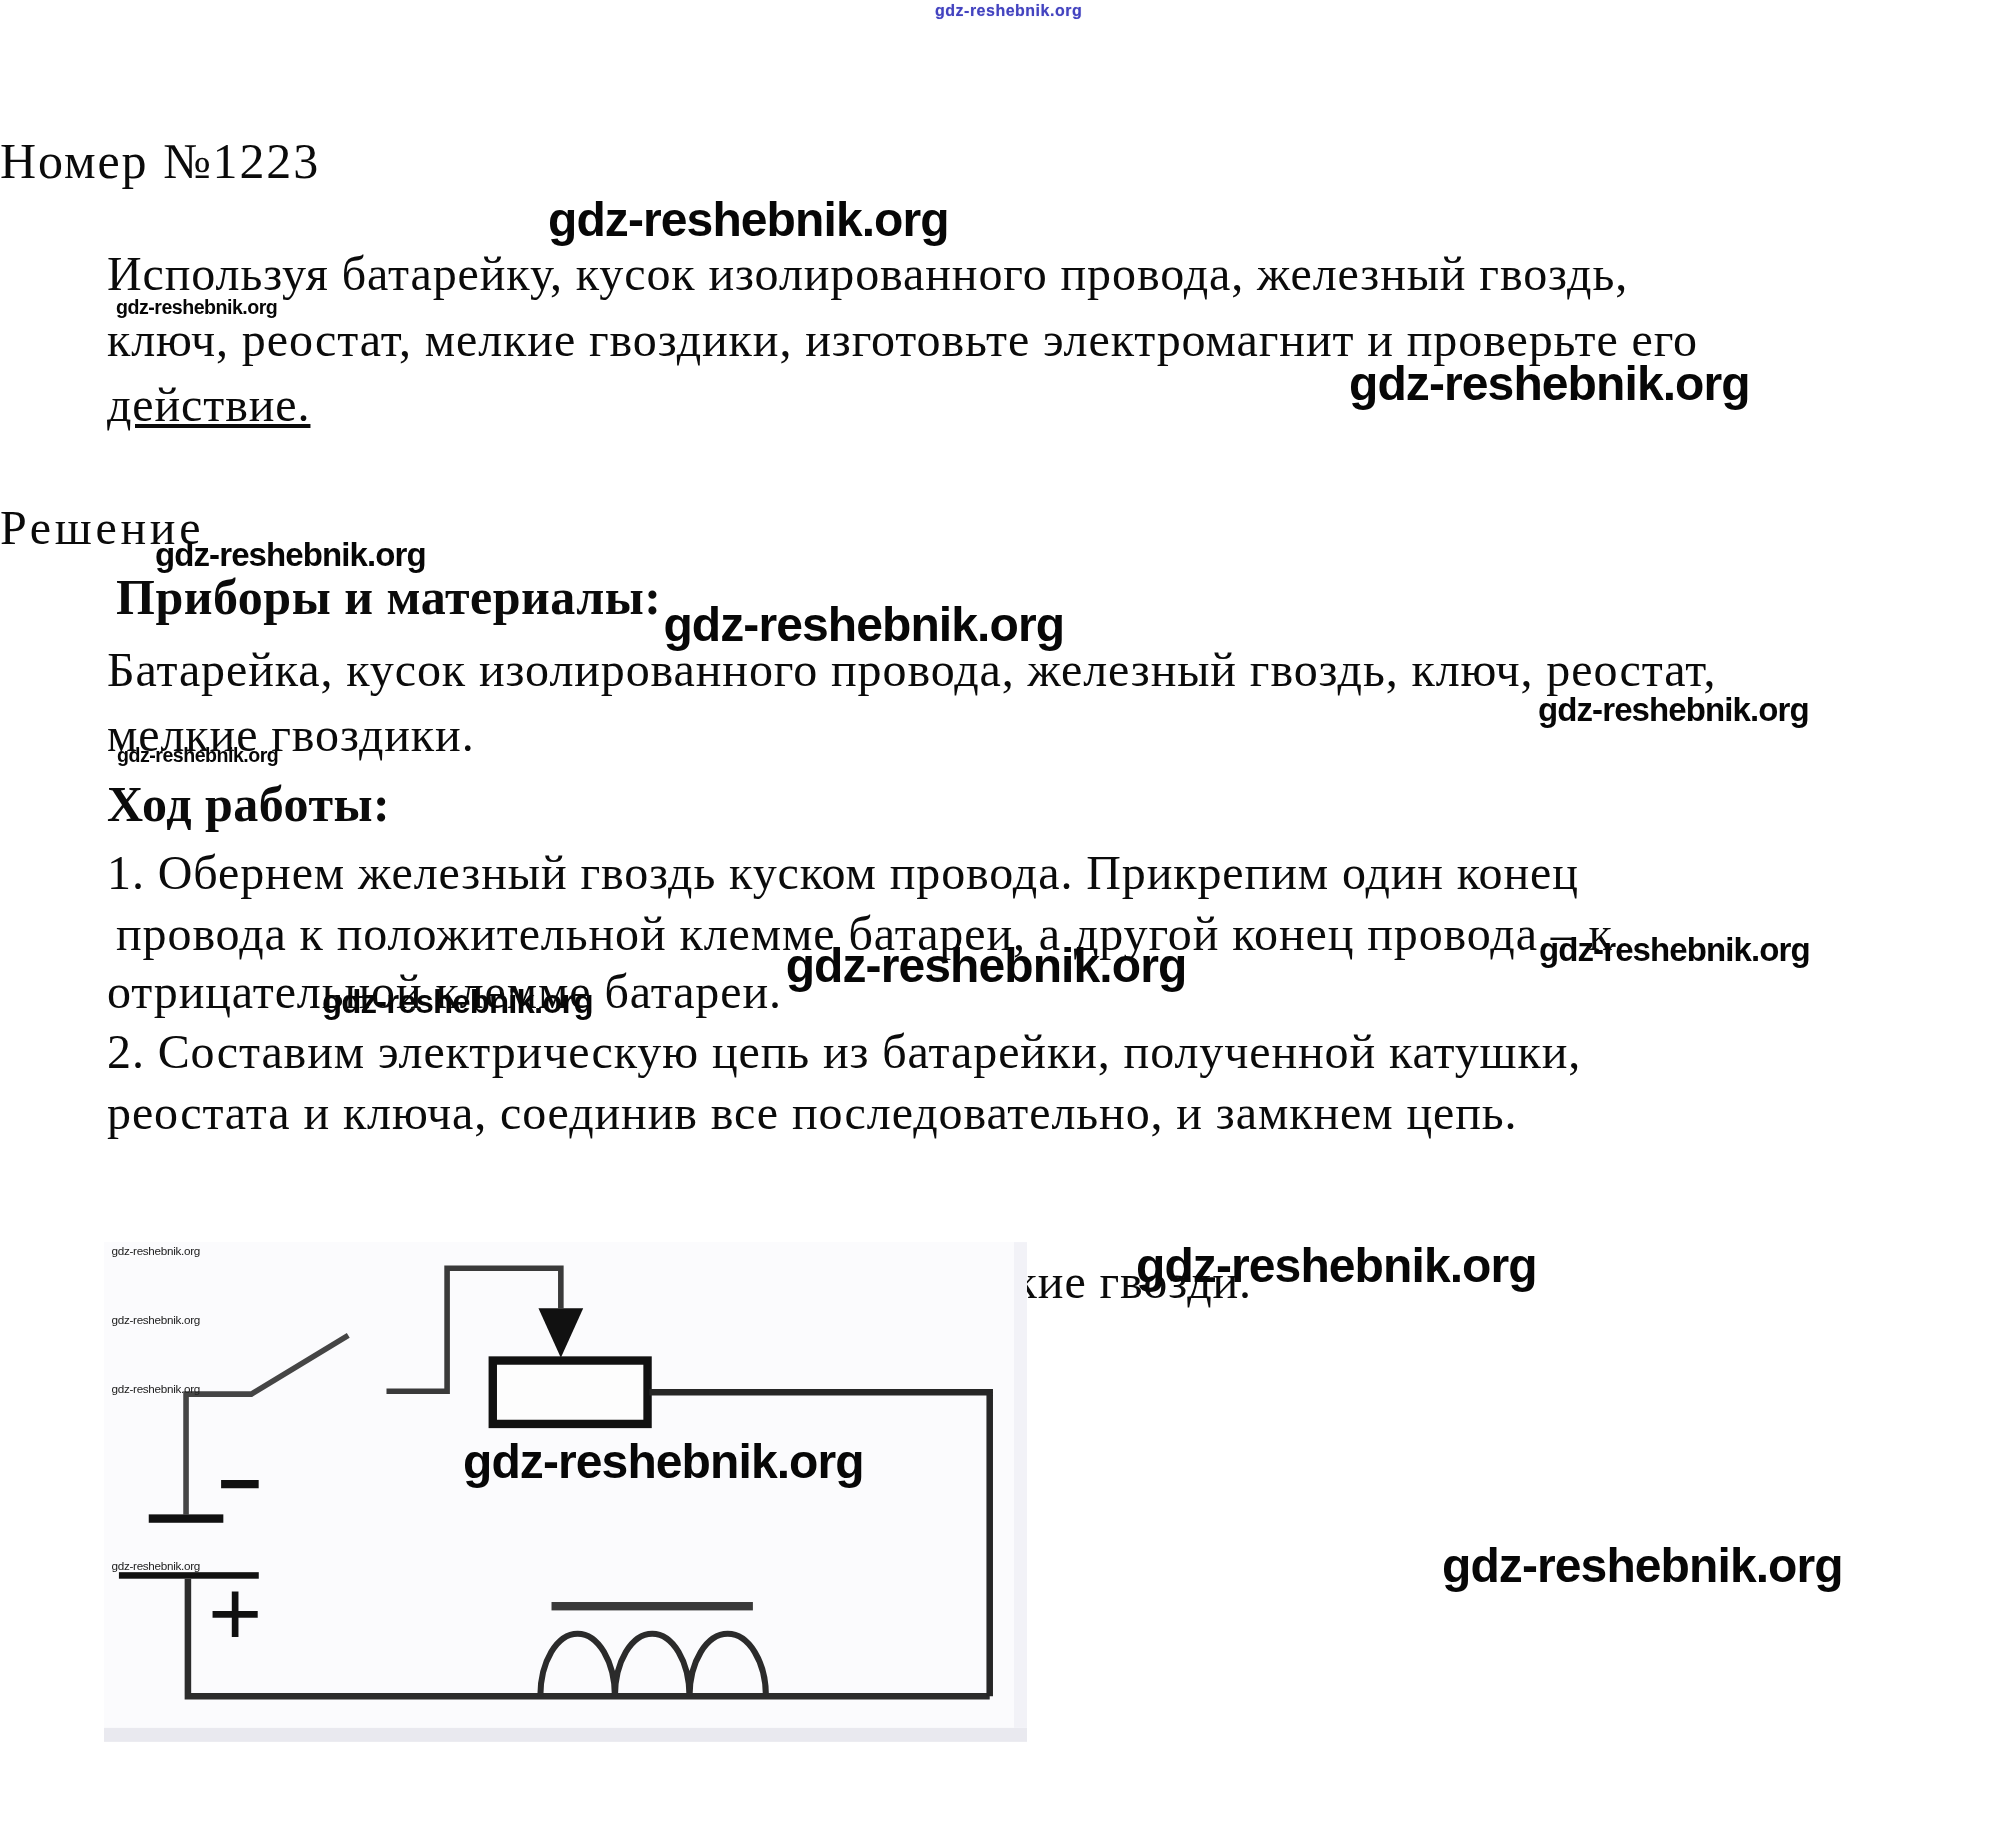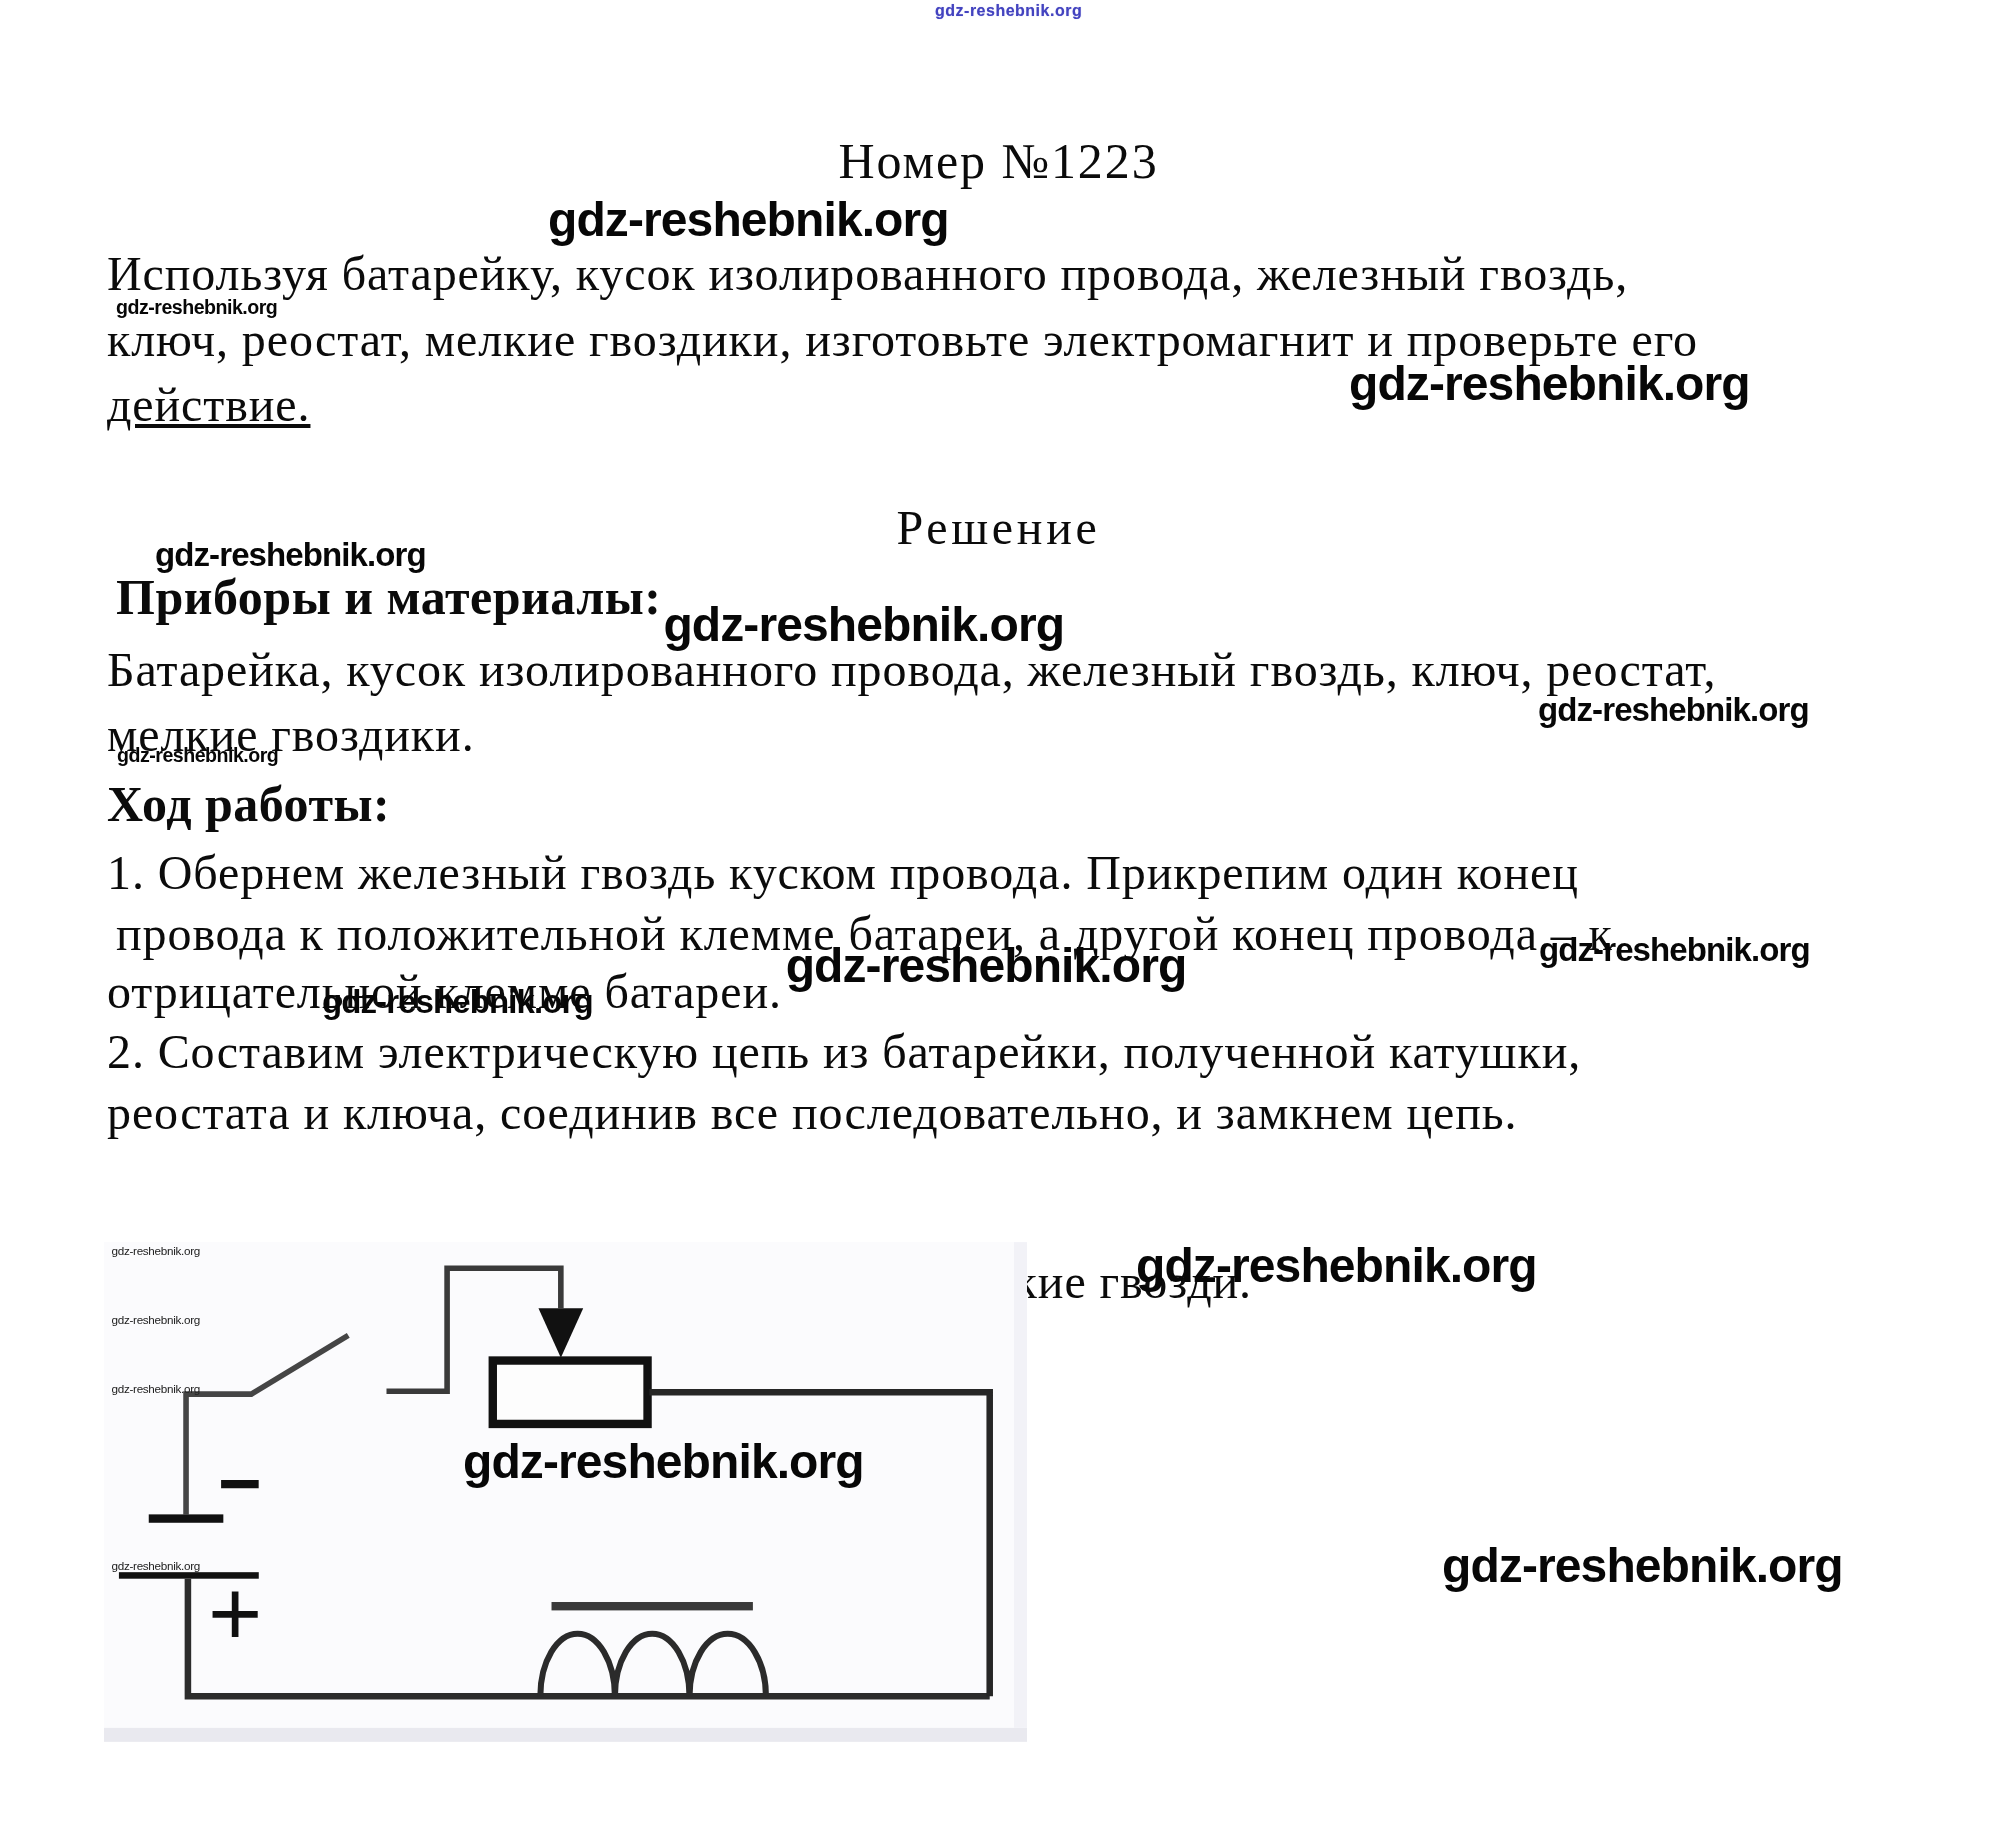--- a/index.html
+++ b/index.html
@@ -6,21 +6,21 @@
   .page{
     position:relative;width:2012px;height:1836px;background:#ffffff;
     overflow:hidden;font-family:"Liberation Serif","DejaVu Serif",serif;color:#0b0b0b;
   }
   .abs{position:absolute;white-space:nowrap;}
   .serif{
     font-family:"Liberation Serif","DejaVu Serif",serif;
     font-size:48px;line-height:60px;letter-spacing:0.9px;color:#0b0b0b;
   }
   .serif-b{font-weight:bold;font-size:50px;letter-spacing:0.5px;}
-  .centered{left:0;right:15px;text-align:center;}
+  .centered{left:0;right:15px;}
   .wm{
     font-family:"Liberation Sans","DejaVu Sans",sans-serif;
     color:#070707;white-space:nowrap;
   }
   .wm-xl{font-size:48px;line-height:52px;font-weight:700;letter-spacing:-0.9px;}
   .wm-md{font-size:33px;line-height:35px;font-weight:700;letter-spacing:-0.9px;}
   .wm-sm{font-size:19.6px;line-height:22.4px;font-weight:700;letter-spacing:-0.5px;}
   .wm-xs{font-size:11.7px;line-height:14px;font-weight:400;letter-spacing:-0.3px;color:#222;}
   .wm-blue{
     font-size:16px;line-height:18.6px;font-weight:700;letter-spacing:0.5px;

